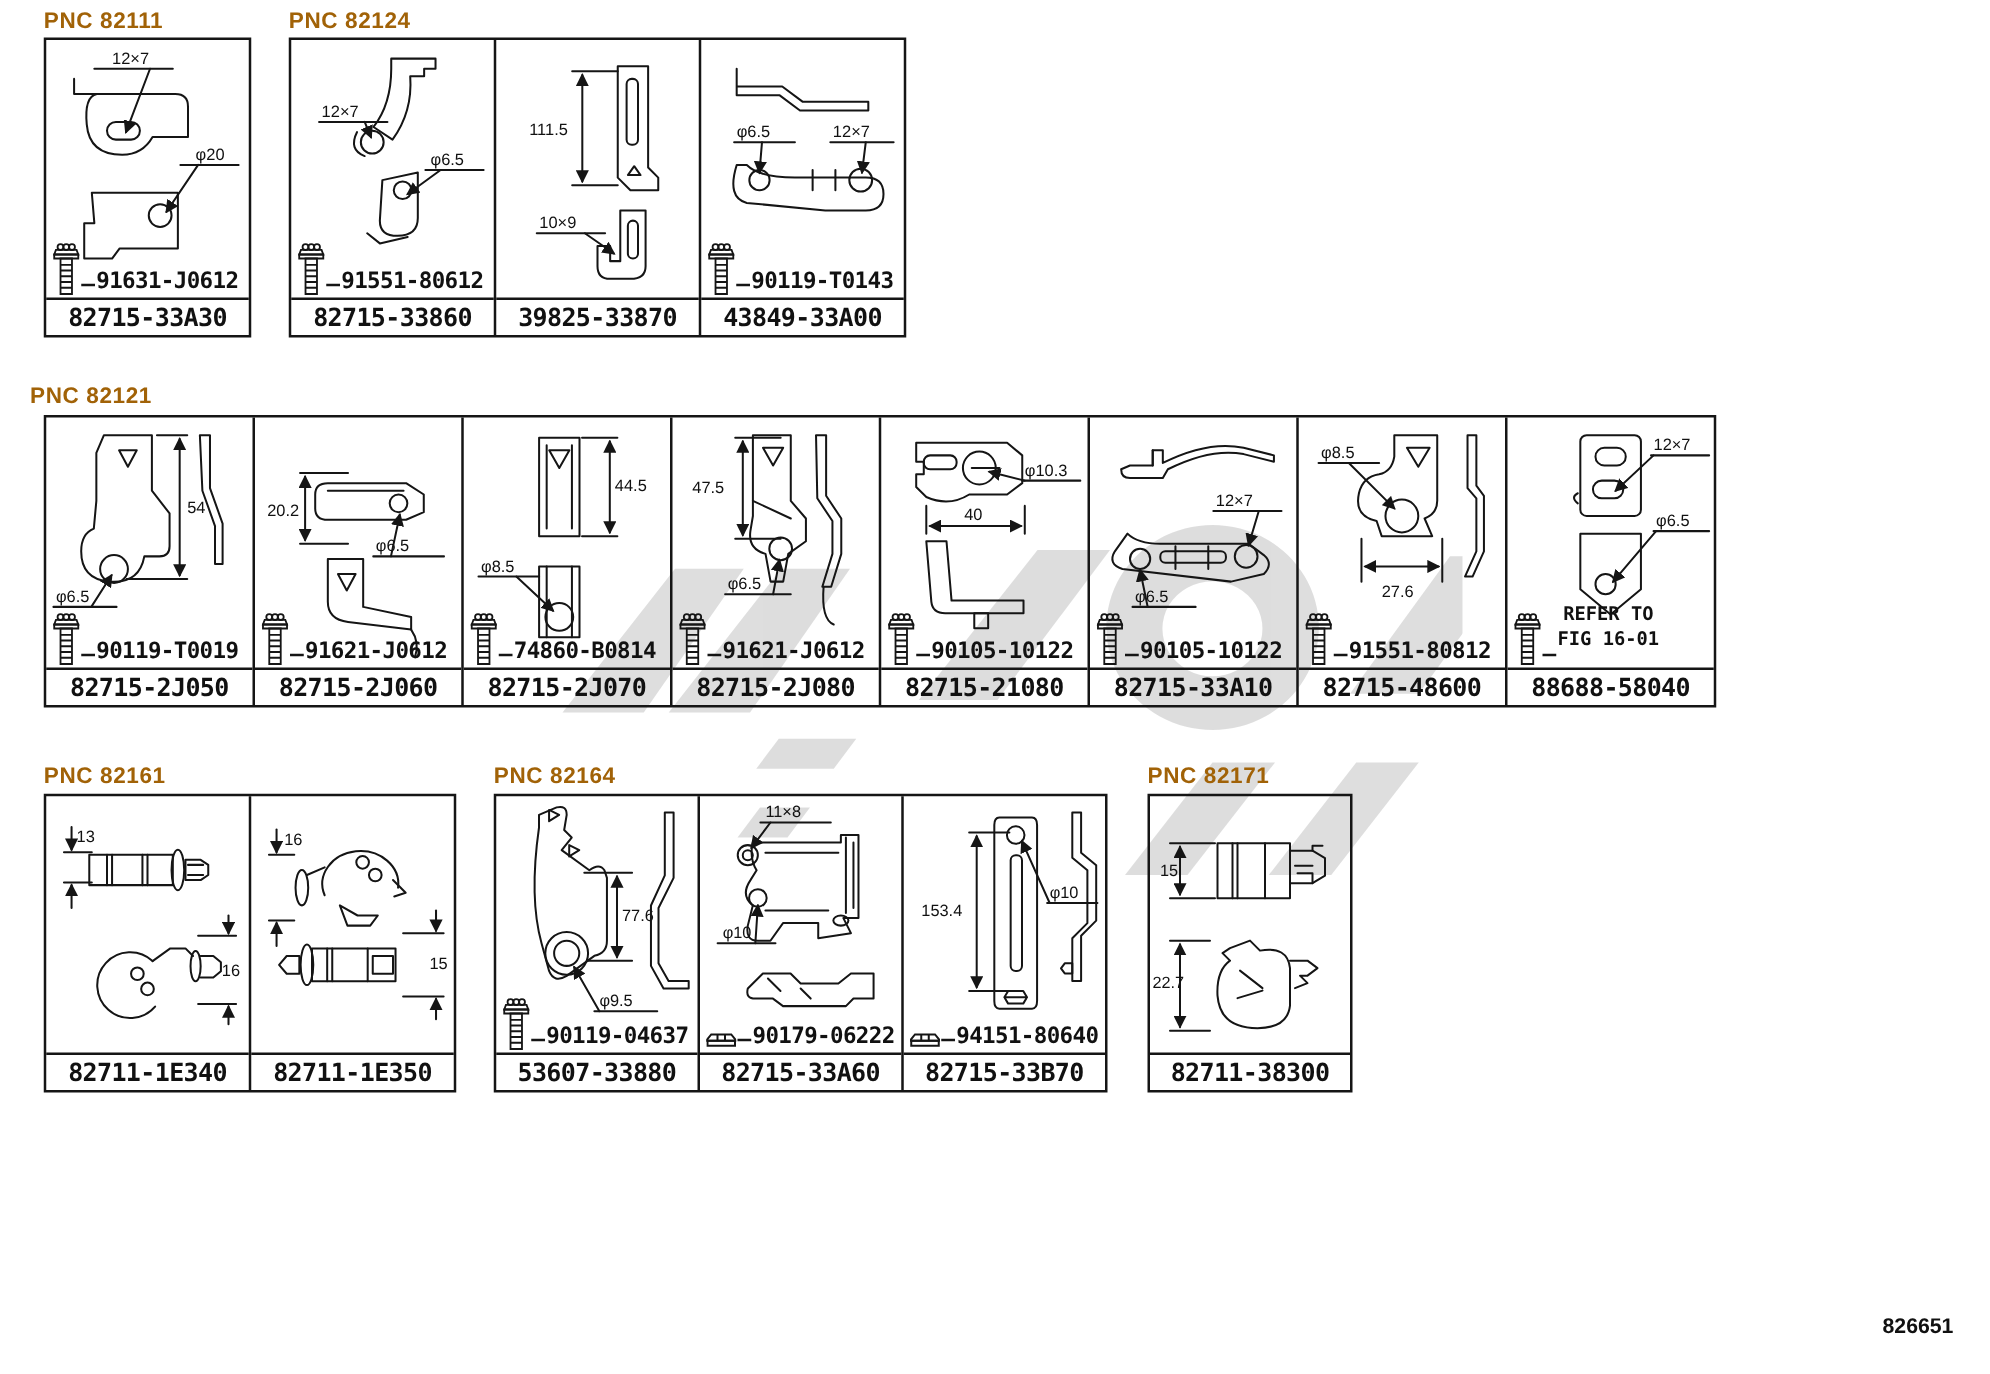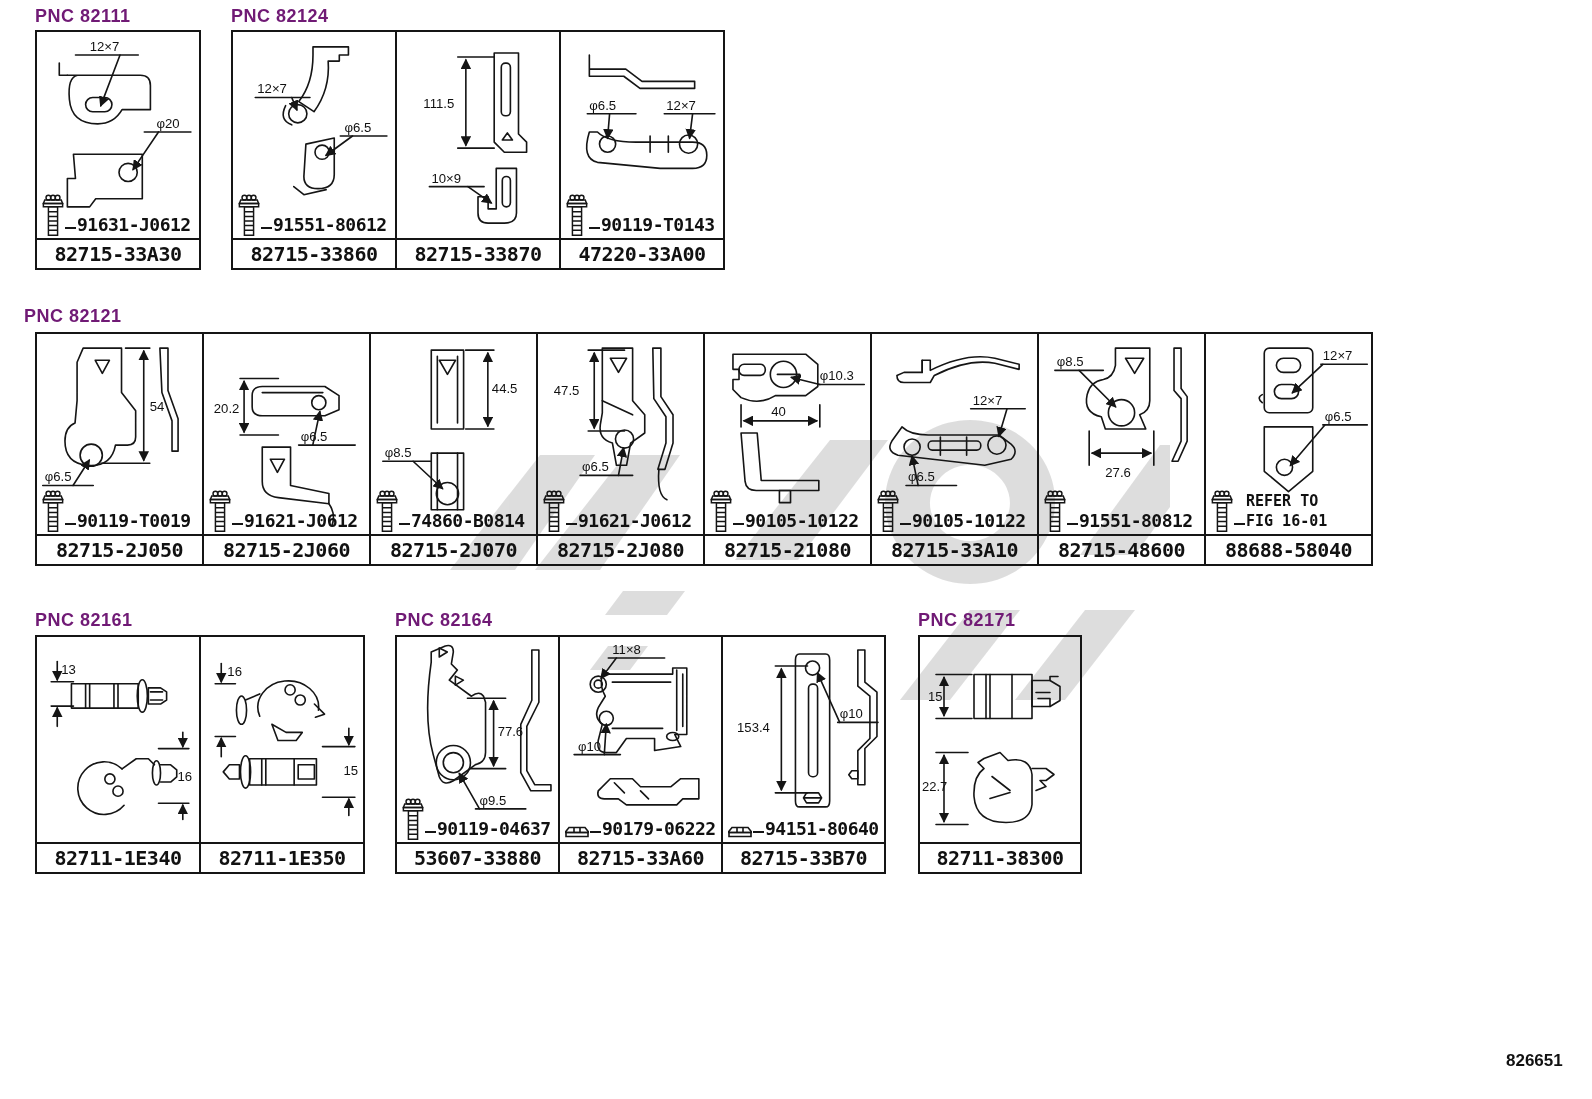--- a/index.html
+++ b/index.html
@@ -1,34 +1,34 @@
 <!DOCTYPE html>
 <html><head>
 <meta charset="utf-8">
 <style>
   html,body{margin:0;padding:0;background:#fff}
   .page{position:relative;width:1592px;height:1099px;background:#fff;overflow:hidden;
         font-family:"Liberation Sans",sans-serif;color:#111}
-  .pnc{position:absolute;z-index:2;font:600 18px "Liberation Sans",sans-serif;letter-spacing:.5px;color:#701a75}
+  .pnc{position:absolute;z-index:2;font:600 18px "Liberation Sans",sans-serif;letter-spacing:.5px;color:#a16207}
   .tbl{position:absolute;z-index:1;display:flex;border:2.2px solid #151515;background:transparent}
   .cell{position:relative;border-right:2.2px solid #151515}
   .cell:last-child{border-right:0}
   .draw{position:absolute;left:0;top:0;width:100%;height:calc(100% - 28px)}
   .draw text{font:13px "Liberation Sans",sans-serif;fill:#111;stroke:none}
   .draw path,.draw rect,.draw circle,.draw ellipse,.draw line
        {fill:none;stroke:#151515;stroke-width:1.6;stroke-linejoin:round;stroke-linecap:round}
   .pn{position:absolute;left:0;right:0;bottom:0;height:28px;border-top:2.2px solid #151515;
       display:flex;align-items:center;justify-content:center;
       font:700 20px "DejaVu Sans Mono",monospace;letter-spacing:-.5px;white-space:nowrap}
   .fast{position:absolute;left:5px;bottom:31px;display:flex;align-items:flex-end;z-index:2}
   .bolt{width:22px;height:43px;flex:0 0 auto}
   .nut{width:24px;height:12px;margin-bottom:3px;flex:0 0 auto}
   .dash{width:11px;height:2.2px;background:#151515;margin:0 1px 8px 1px}
   .fnum{font:700 18px "DejaVu Sans Mono",monospace;letter-spacing:-.5px;margin-bottom:2px;white-space:nowrap}
-  .note{font:700 15px "DejaVu Sans Mono",monospace;line-height:1.3;margin-bottom:2px;white-space:nowrap}
+  .note{font:700 15px "DejaVu Sans Mono",monospace;line-height:1.3;text-align:center;margin-bottom:12px;white-space:nowrap}
   .wm{position:absolute;z-index:0;left:430px;top:370px;pointer-events:none}
   .code{position:absolute;left:1506px;top:1051px;font:600 17px "Liberation Sans",sans-serif;z-index:2}
 </style>
 </head>
 <body>
 
 <div class="page">
 
   <svg width="0" height="0" style="position:absolute" aria-hidden="true">
     <defs>
@@ -134,21 +134,21 @@
         <text x="26" y="72">111.5</text>
         <path d="M96,18 h24 v80 l8,8 v10 h-22 l-10,-10 z"></path>
         <rect x="103" y="28" width="9" height="52" rx="4"></rect>
         <path d="M104,104 l5,-7 l5,7 z"></path>
         <path d="M98,132 h20 v44 q0,10 -12,10 h-16 q-10,0 -10,-10 v-16 h10 v12 h8 z"></path>
         <rect x="104" y="140" width="8" height="30" rx="4"></rect>
         <text x="34" y="146">10×9</text>
         <path d="M32,150 H86"></path>
           <path d="M70,150 L93,166" marker-end="url(#ah)"></path>
       </svg>
-      <div class="pn">82715-33870</div>
+      <div class="pn">39825-33870</div>
     </div>
 
     <div class="cell" style="width:162px">
       <svg class="draw" viewBox="0 0 160 200">
         <path d="M28,20 v14 h36 l16,12 h52 v7 h-54 l-16,-12 h-34 z"></path>
         <text x="28" y="74">φ6.5</text>
         <path d="M26,78 H74"></path>
           <path d="M48,78 L46,102" marker-end="url(#ah)"></path>
         <text x="104" y="74">12×7</text>
         <path d="M102,78 H152"></path>
@@ -158,21 +158,21 @@
           <circle cx="126" cy="108" r="9"></circle>
         <path d="M88,100 v16 M106,100 v16"></path>
       </svg>
       <div class="fast">
         <svg class="bolt" viewBox="0 0 24 46">
             <use href="#boltsym"></use>
           </svg>
         <div class="dash"></div>
         <span class="fnum">90119-T0143</span>
       </div>
-      <div class="pn">47220-33A00</div>
+      <div class="pn">43849-33A00</div>
     </div>
   </div>
 
   <div class="tbl" style="left:35px;top:332px;height:230px">
 
     <div class="cell" style="width:165px">
       <svg class="draw" viewBox="0 0 160 200">
         <path d="M44,14 h38 v44 l14,18 v26 q0,8 -8,8 h-12 q-4,22 -28,20 q-22,-2 -22,-24 q0,-14 10,-18 l2,-22 v-38 z"></path>
         <path d="M56,26 h14 l-7,13 z"></path>
         <circle cx="52" cy="120" r="11"></circle>

